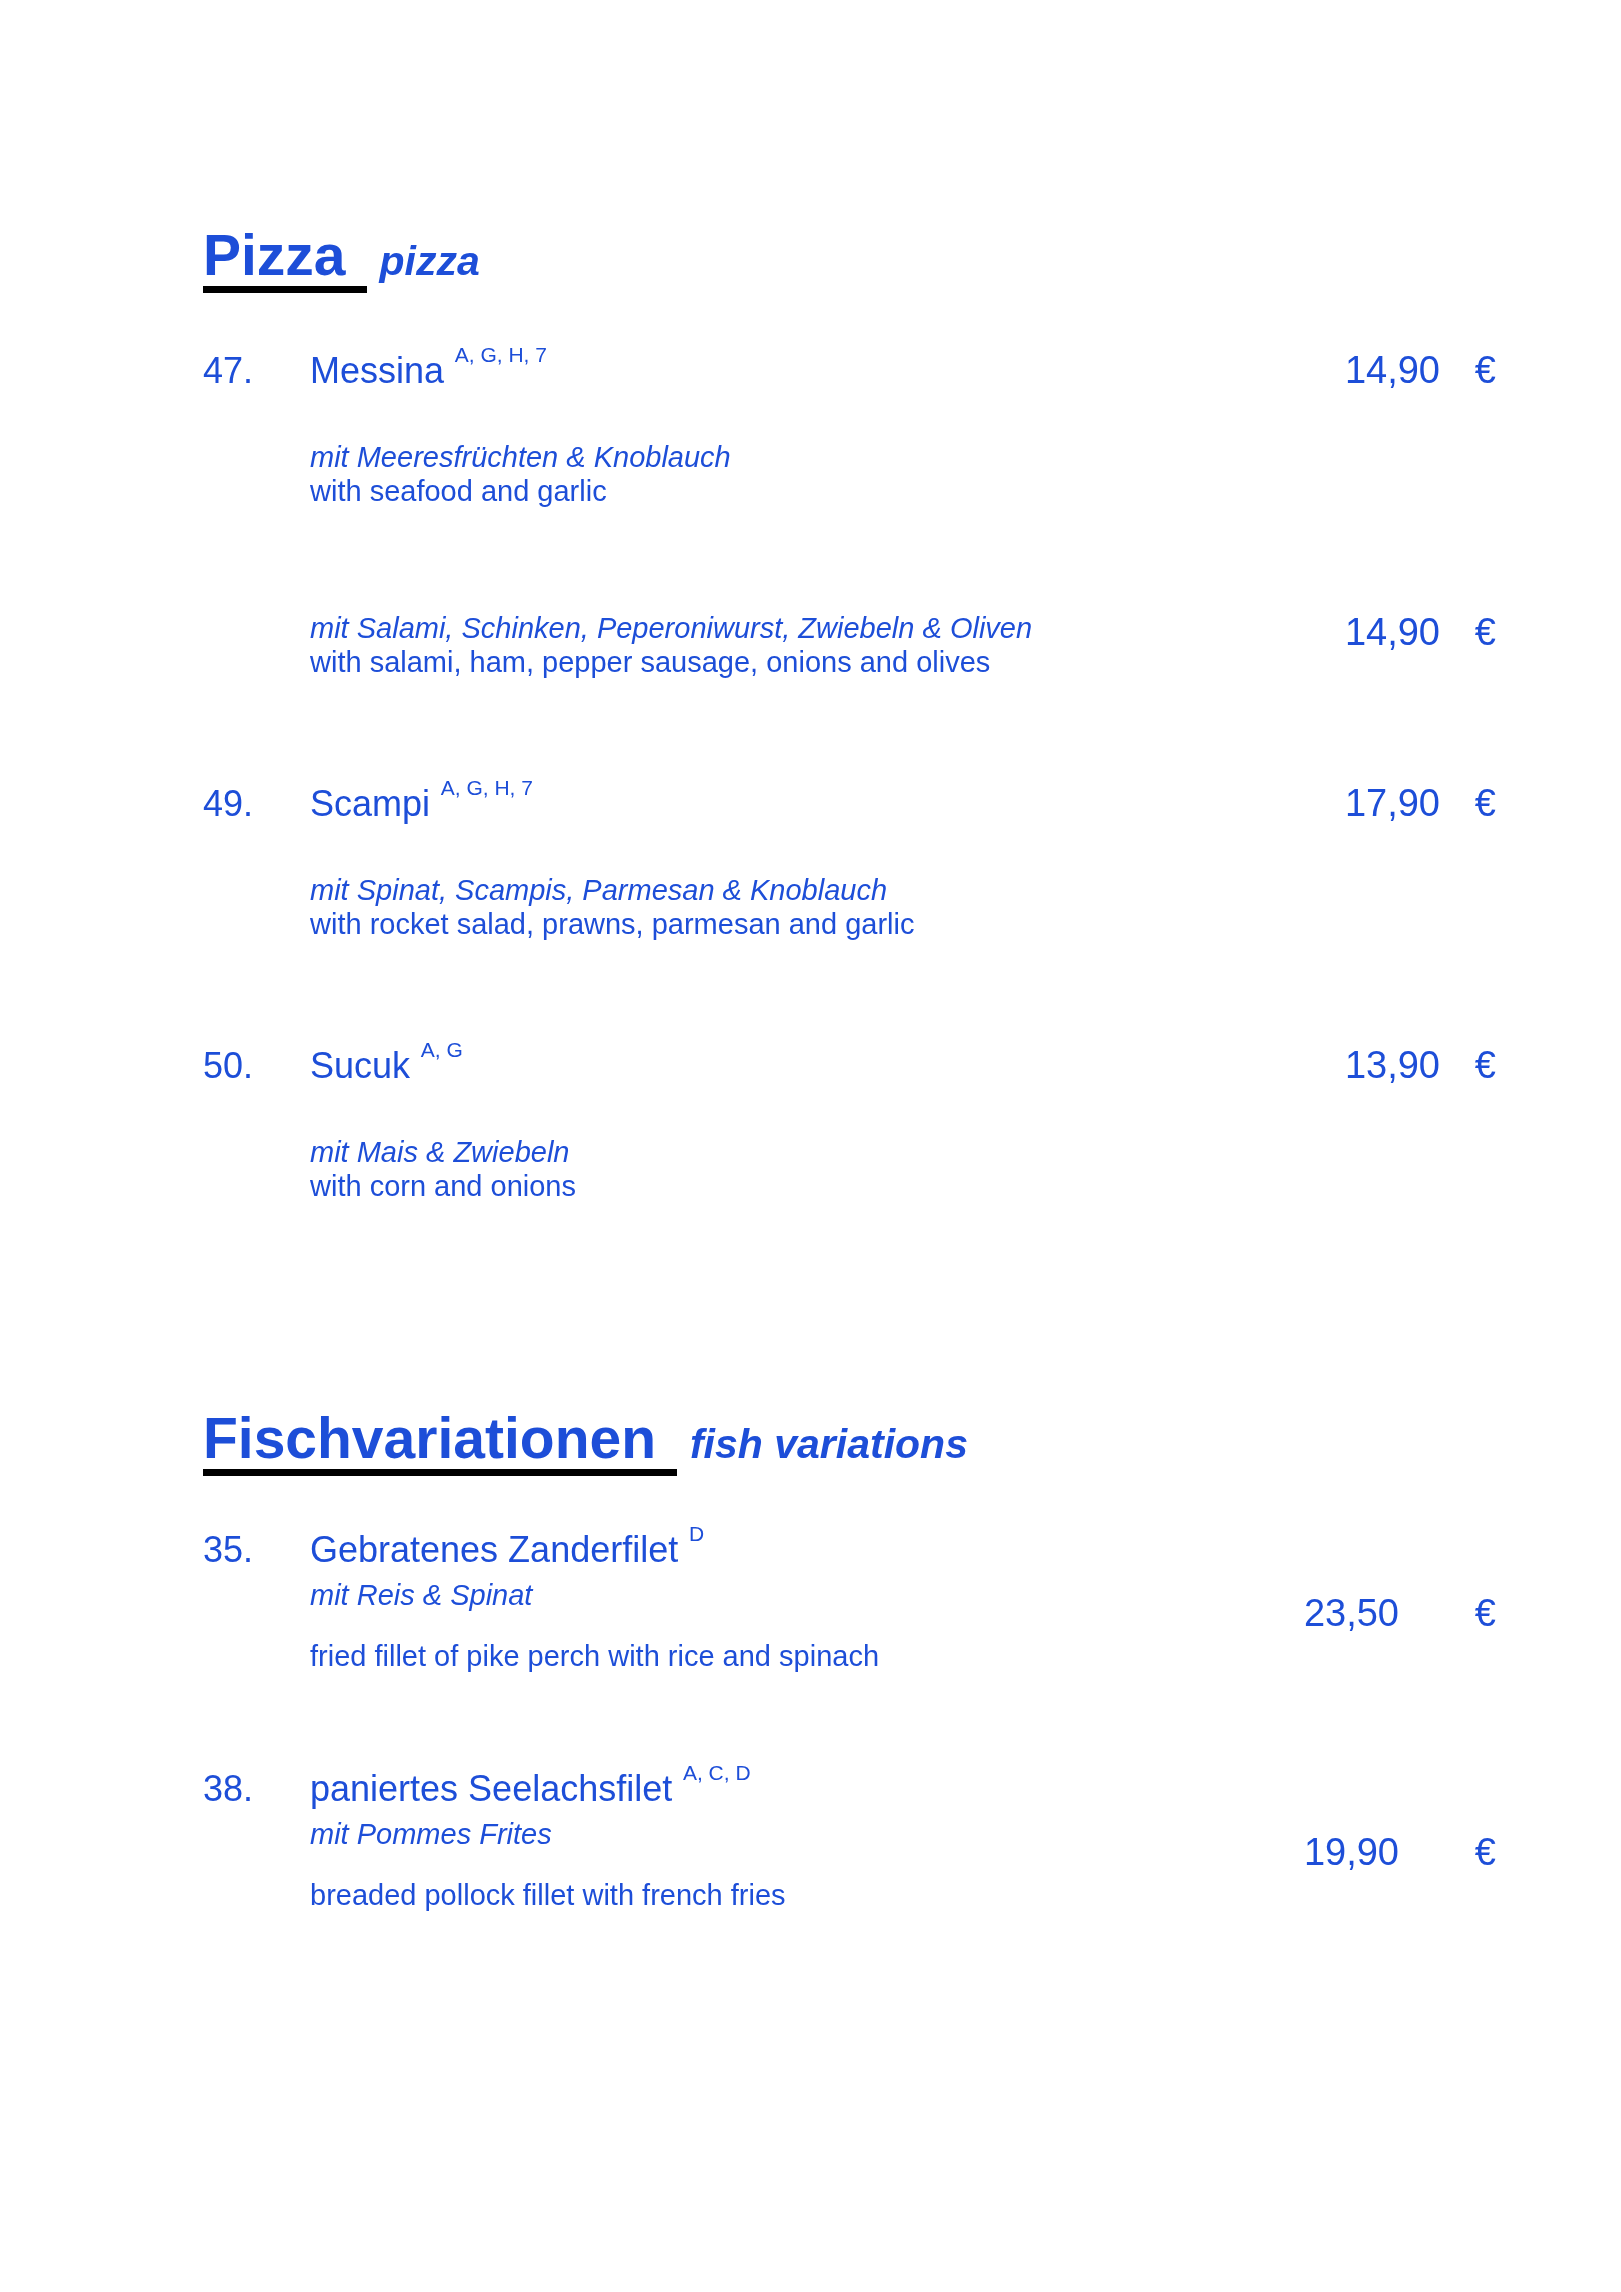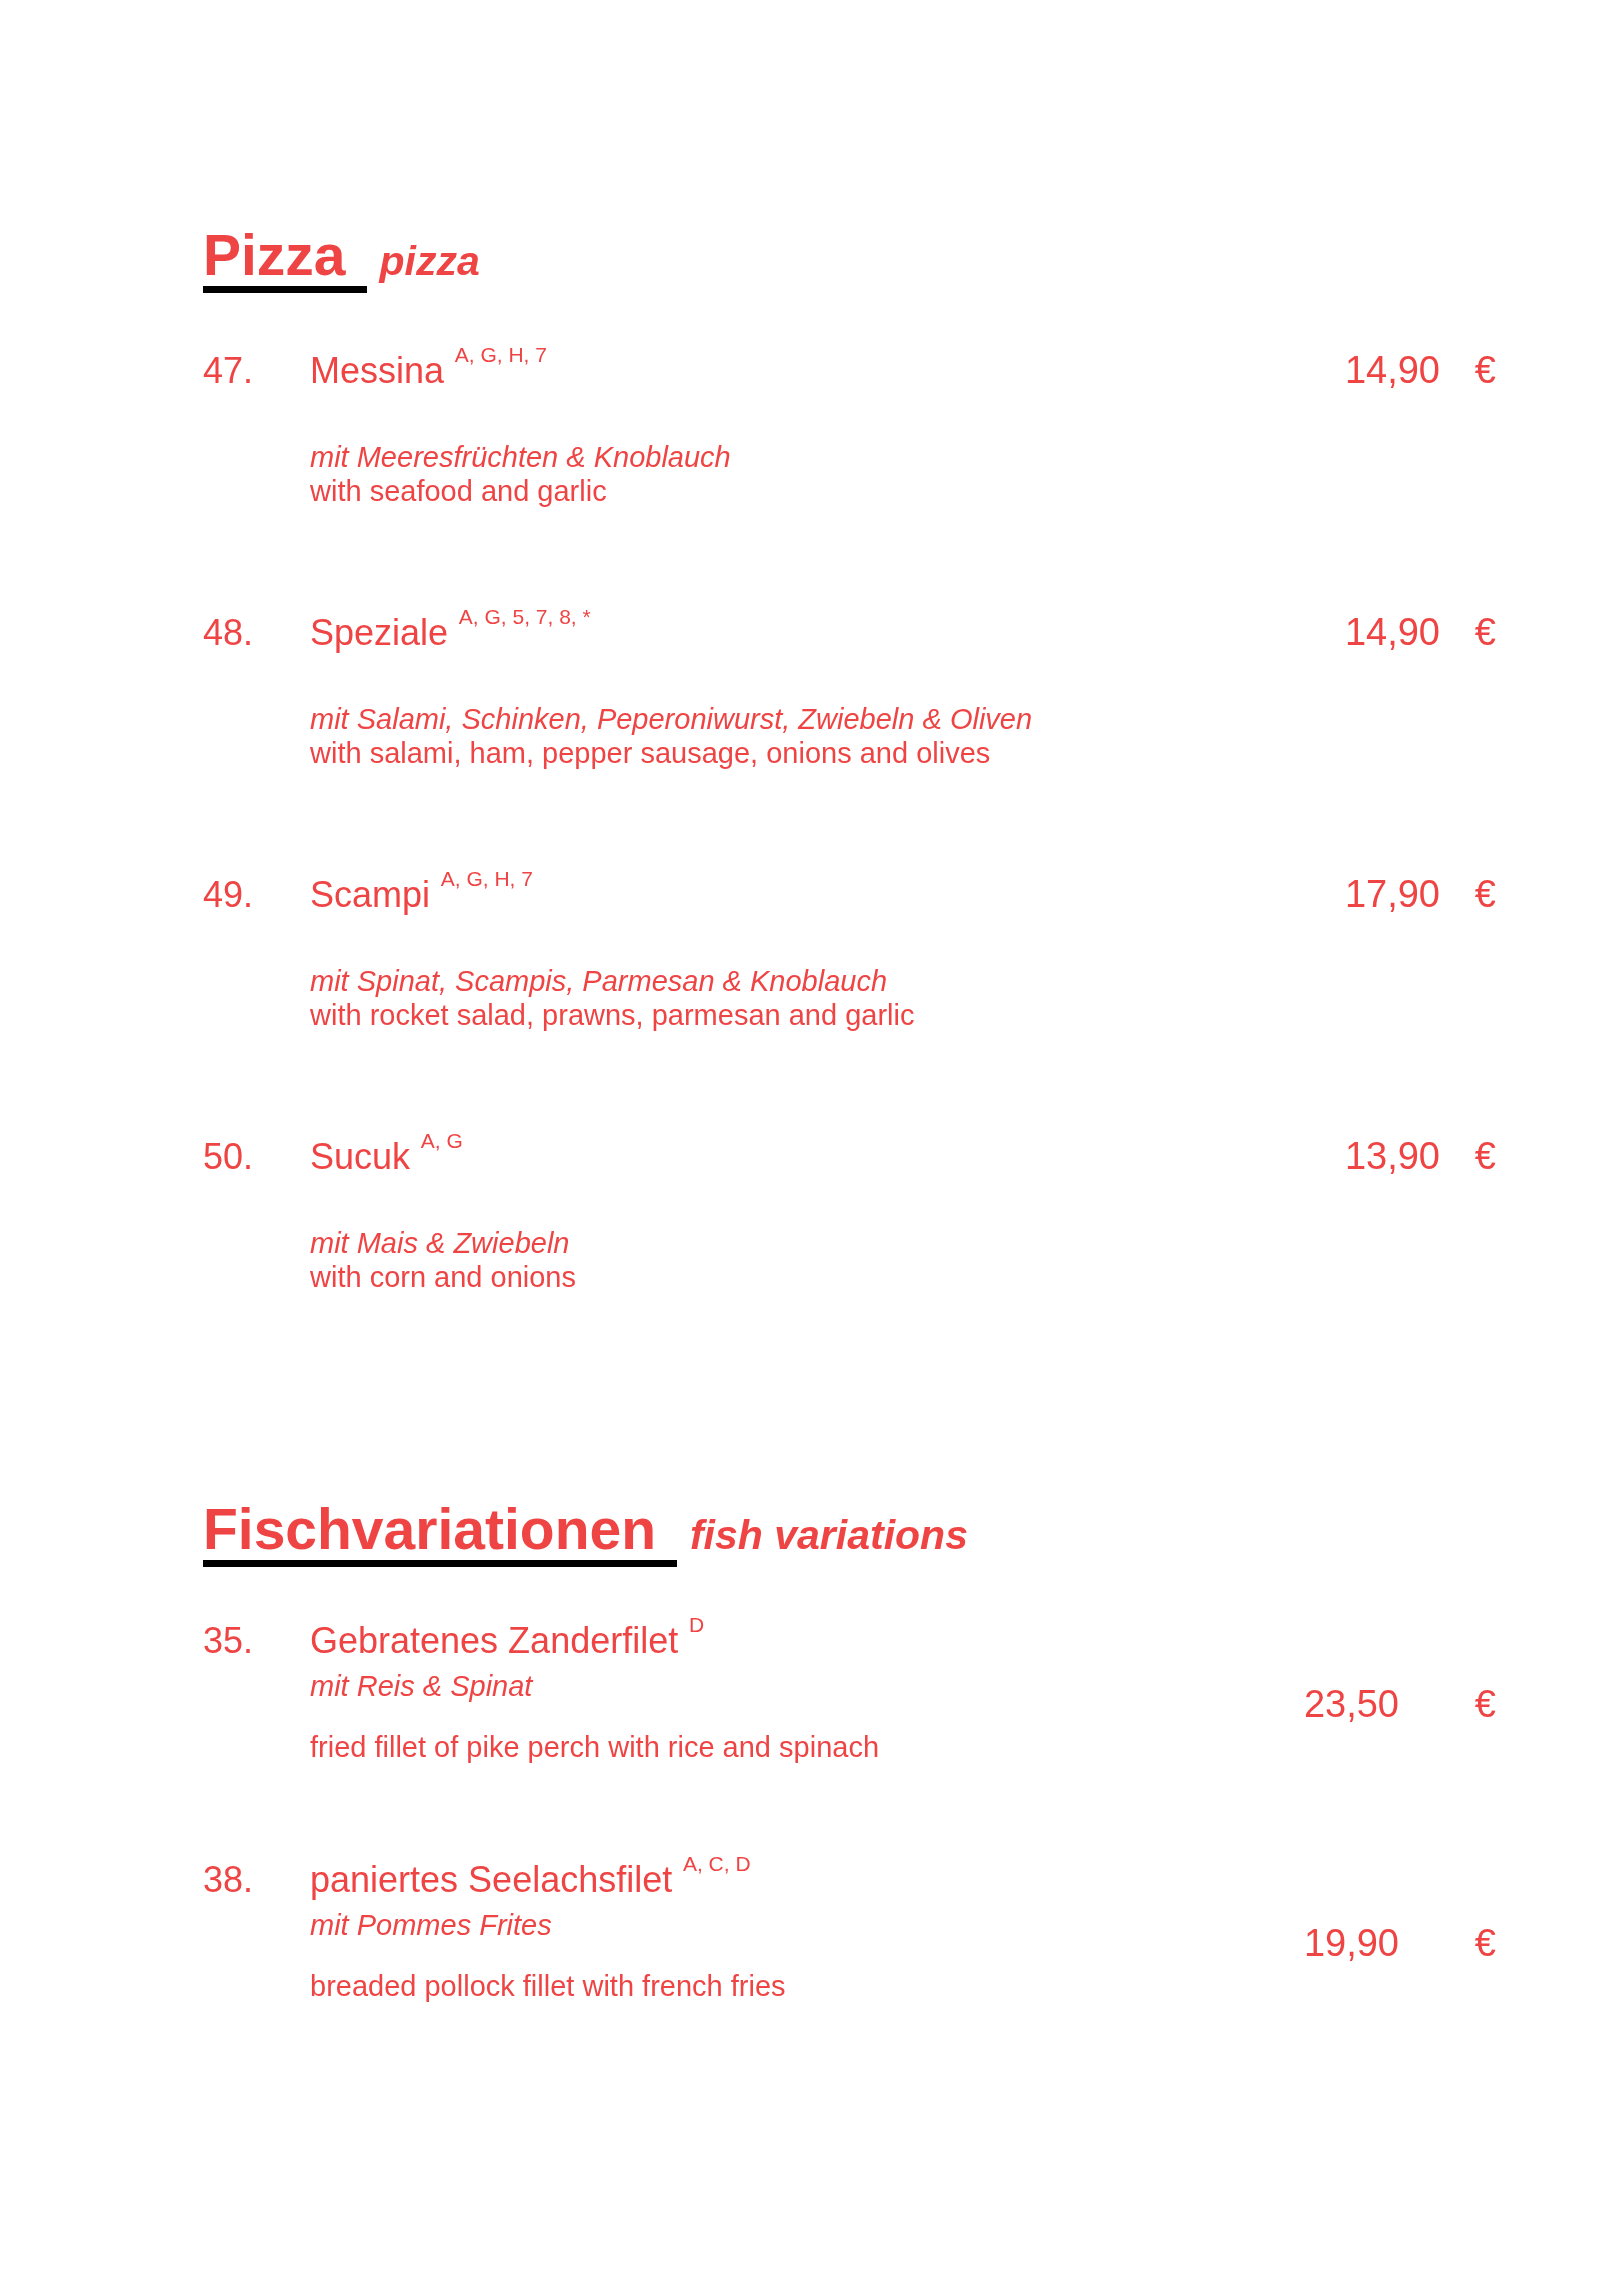--- a/index.html
+++ b/index.html
@@ -5,21 +5,21 @@
   html, body {
     margin: 0;
     padding: 0;
     background: #ffffff;
   }
   .page {
     position: relative;
     width: 1622px;
     height: 2293px;
     background: #ffffff;
-    color: #ef4444;
+    color: #1d4ed8;
     font-family: "Liberation Sans", sans-serif;
     box-sizing: border-box;
     padding: 226px 126px 0 203px;
     overflow: hidden;
   }
 
   
   .section-heading {
     display: flex;
     align-items: baseline;
@@ -123,25 +123,20 @@
       </div>
       <div class="price-group">
         <span class="price">14,90</span>
         <span class="currency">€</span>
       </div>
       <div class="desc desc-de">mit Meeresfrüchten &amp; Knoblauch</div>
       <div class="desc desc-en">with seafood and garlic</div>
     </div>
 
     <div class="menu-item">
-      <div class="item-row">
-        <span class="item-number">48.</span>
-        <span class="item-name">Speziale</span>
-        <span class="allergens">A, G, 5, 7, 8, *</span>
-      </div>
       <div class="price-group">
         <span class="price">14,90</span>
         <span class="currency">€</span>
       </div>
       <div class="desc desc-de">mit Salami, Schinken, Peperoniwurst, Zwiebeln &amp; Oliven</div>
       <div class="desc desc-en">with salami, ham, pepper sausage, onions and olives</div>
     </div>
 
     <div class="menu-item">
       <div class="item-row">

